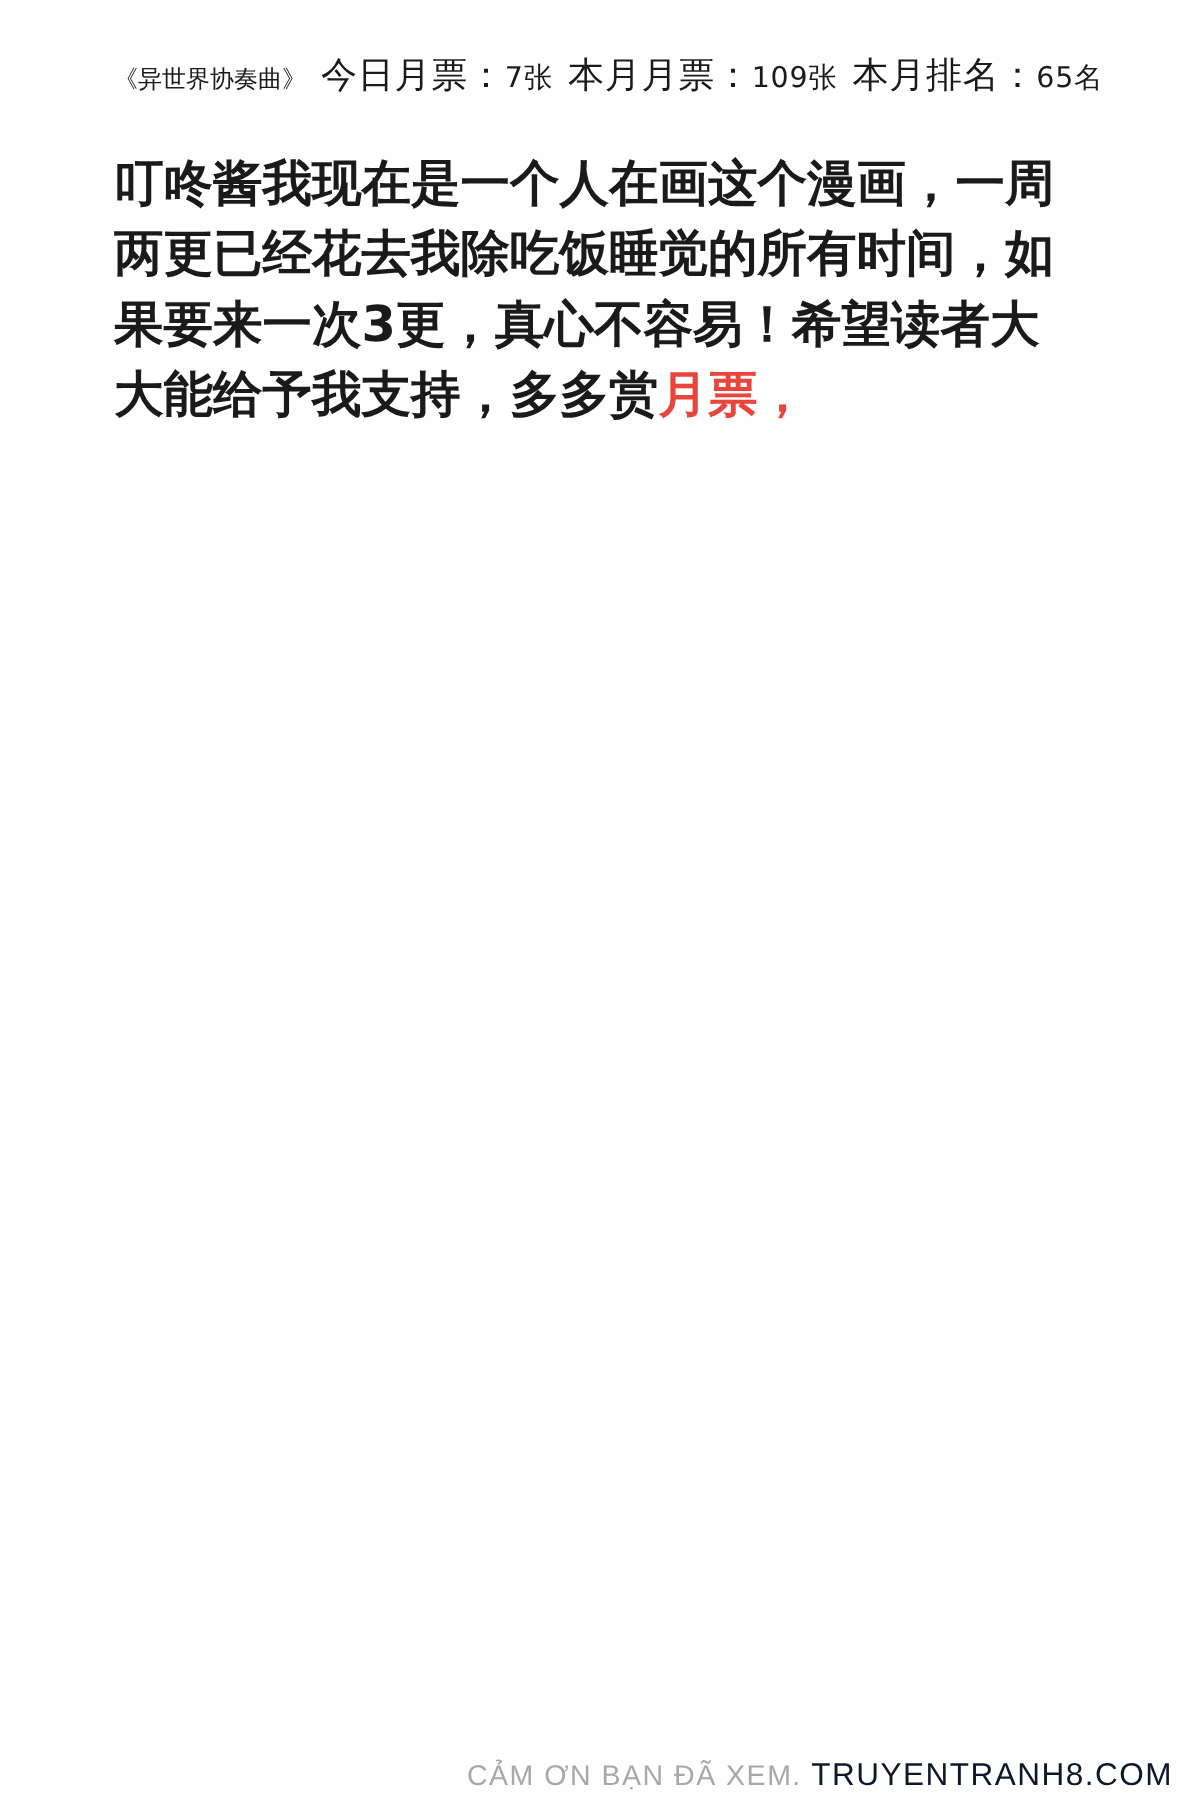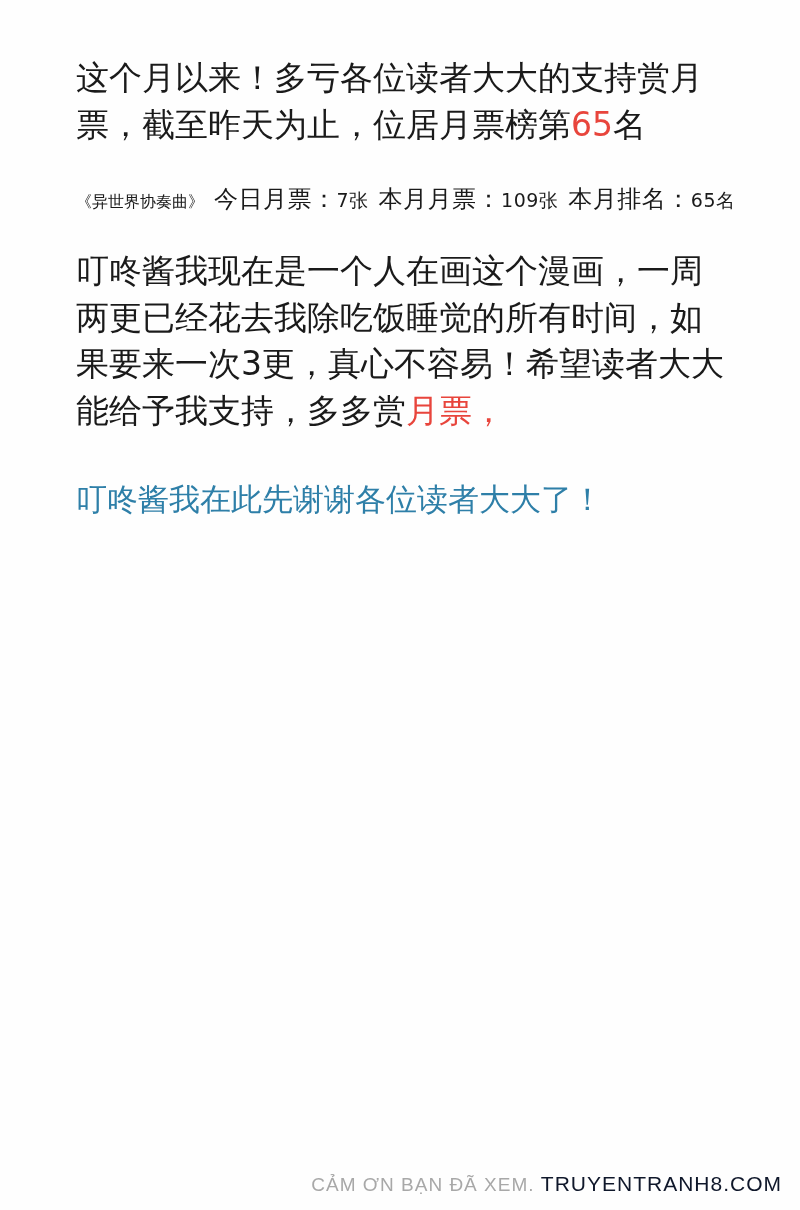--- a/index.html
+++ b/index.html
@@ -62,20 +62,21 @@
     margin-left: 10px;
     font-size: 24px;
   }
   .para-2 {
     margin-top: 52px;
   }
   .para-3 {
     margin-top: 48px;
   }
   .para-4 {
+    font-weight: bold;
   }
   .para-5 {
     margin-top: 42px;
     color: #2e7fa8;
     font-size: 31px;
   }
   .footer {
     position: absolute;
     right: 18px;
     bottom: 14px;
@@ -90,27 +91,25 @@
   }
 </style>
 </head>
 <body>
 
 <div class="page">
 
 
   <div class="block">
 
-    <p class="para para-1"><span>这个月以来！多亏各位读者大大的支持赏月票，截至昨天为止，位居月票榜第</span><span class="red">65</span><span>名</span></p>
 
     <div class="stats-line"><span class="stats-title">《异世界协奏曲》</span><span class="stats-item">今日月票：</span><span>7张</span><span class="stats-item">本月月票：</span><span>109张</span><span class="stats-item">本月排名：</span><span>65名</span></div>
 
 
 
     <p class="para para-4"><span>叮咚酱我现在是一个人在画这个漫画，一周两更已经花去我除吃饭睡觉的所有时间，如果要来一次3更，真心不容易！希望读者大大能给予我支持，多多赏</span><span class="red">月票，</span></p>
 
-    <p class="para para-5">叮咚酱我在此先谢谢各位读者大大了！</p>
 
   </div>
 
   <div class="footer"><span>CẢM ƠN BẠN ĐÃ XEM.</span> <span class="site">TRUYENTRANH8.COM</span></div>
 
 </div>
 
 </body></html>

